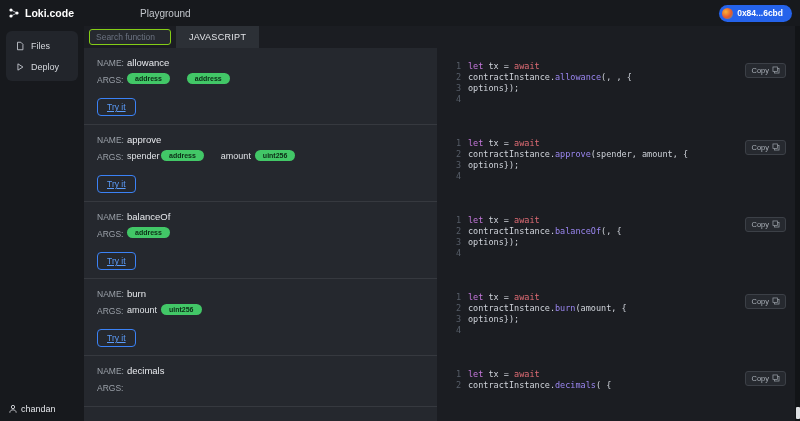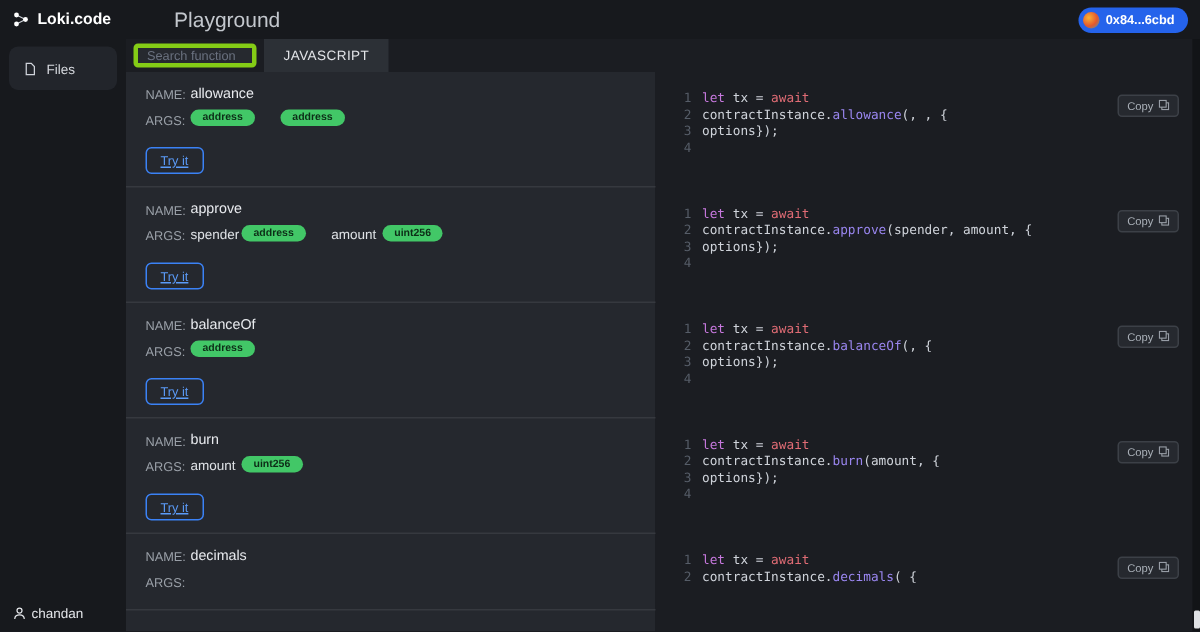--- a/index.html
+++ b/index.html
@@ -5,33 +5,33 @@
   * { box-sizing: border-box; }
   html,body { margin:0; padding:0; }
   body {
     width:800px; height:421px; overflow:hidden;
     background:#17191d; font-family:"Liberation Sans",sans-serif;
     position:relative; color:#e5e7eb;
   }
   
   .header { position:absolute; top:0; left:0; right:0; height:26px; display:flex; align-items:center; padding:0 8px; }
   .logo { display:flex; align-items:center; gap:5px; color:#ffffff; font-size:10.5px; font-weight:bold; }
-  .nav-tab { margin-left:42px; color:#c3c7cd; font-size:14px; cursor:pointer; }
+  .nav-tab { margin-left:66px; color:#c3c7cd; font-size:10px; cursor:pointer; }
   .wallet { margin-left:auto; background:#2563eb; border-radius:9px; height:17px; display:flex; align-items:center; gap:4px; padding:0 9px 0 3px; color:#fff; font-size:8.5px; font-weight:bold; cursor:pointer; }
   .wallet-avatar { width:11px; height:11px; border-radius:50%; background:radial-gradient(circle at 35% 35%, #f9b234, #e4572e 55%, #2aa4c9); }
   
   .side-area { position:absolute; top:26px; left:0; width:84px; bottom:0; }
   .sidebar-card { margin:5px 6px; background:#22252b; border-radius:6px; padding:4px 3px; }
   .side-item { display:flex; align-items:center; gap:6px; padding:5px 5px; color:#d6d9de; font-size:9px; border-radius:4px; cursor:pointer; }
   .side-icon { width:11px; height:11px; display:flex; align-items:center; justify-content:center; flex:none; }
   .user { position:absolute; left:8px; bottom:7px; display:flex; align-items:center; gap:3px; color:#e3e5e9; font-size:9px;margin-top:48px; }
   
   .main { position:absolute; top:26px; left:84px; right:5px; bottom:0; background:#1b1d22; overflow:hidden; }
   .topbar { height:22px; display:flex; align-items:stretch; background:#1b1d22; }
-  .search { margin:3px 0 3px 5px; width:82px; background:#26292f; border:3px solid #84cc16; border-radius:3px; color:#cfd2d8; font-size:8.5px; padding:0 6px; outline:none; font-family:inherit; }
+  .search { margin:3px 0 3px 5px; width:82px; background:#26292f; border:1px solid #84cc16; border-radius:3px; color:#cfd2d8; font-size:8.5px; padding:0 6px; outline:none; font-family:inherit; }
   .search::placeholder { color:#6b7280; }
   .lang-tab { margin-left:5px; background:#2c3036; color:#e2e4e8; font-size:9px; display:flex; align-items:center; padding:0 13px; letter-spacing:0.3px; cursor:pointer; }
   .rows { position:absolute; top:22px; left:0; right:0; bottom:0;
     background:linear-gradient(90deg,#25282e 0,#25282e 353px,#1b1d22 353px); overflow:hidden; }
   .fn-row { display:flex; }
   .fn-left { width:353px; border-bottom:1px solid #36393f; padding:8px 0 8px 13px; }
   .fn-right { flex:1; position:relative; padding:13px 0 0 14px; }
   .field-row { display:flex; align-items:flex-start; margin-bottom:5px; }
   .field-label { width:30px; color:#9aa0a8; font-size:8.5px; padding-top:2px; flex:none; }
   .fn-name { color:#e8eaee; font-size:9.5px; padding-top:1px; }
@@ -78,20 +78,28 @@
 <div class="side-area">
   <div class="sidebar-card" id="sidebar-items">
       <div class="side-item">
         <span class="side-icon">
           <svg width="10" height="10" viewBox="0 0 12 12">
             <path d="M3 1.5h4L9.5 4v6.5h-6.5z" fill="none" stroke="#cfd3da" stroke-width="1"></path>
           </svg>
         </span>
         <span class="side-label">Files</span>
       </div>
+      <div class="side-item">
+        <span class="side-icon">
+          <svg width="10" height="10" viewBox="0 0 12 12">
+            <path d="M3.5 2.2l6 3.8-6 3.8z" fill="none" stroke="#cfd3da" stroke-width="1" stroke-linejoin="round"></path>
+          </svg>
+        </span>
+        <span class="side-label">Deploy</span>
+      </div>
     </div>
   <div class="user">
     <svg width="10" height="10" viewBox="0 0 12 12">
       <circle cx="6" cy="3.6" r="2" fill="none" stroke="#e3e5e9" stroke-width="1"></circle>
       <path d="M2.2 10.4c0-2.2 1.7-3.4 3.8-3.4s3.8 1.2 3.8 3.4" fill="none" stroke="#e3e5e9" stroke-width="1"></path>
     </svg>
     <span>chandan</span>
   </div>
 </div>
 

